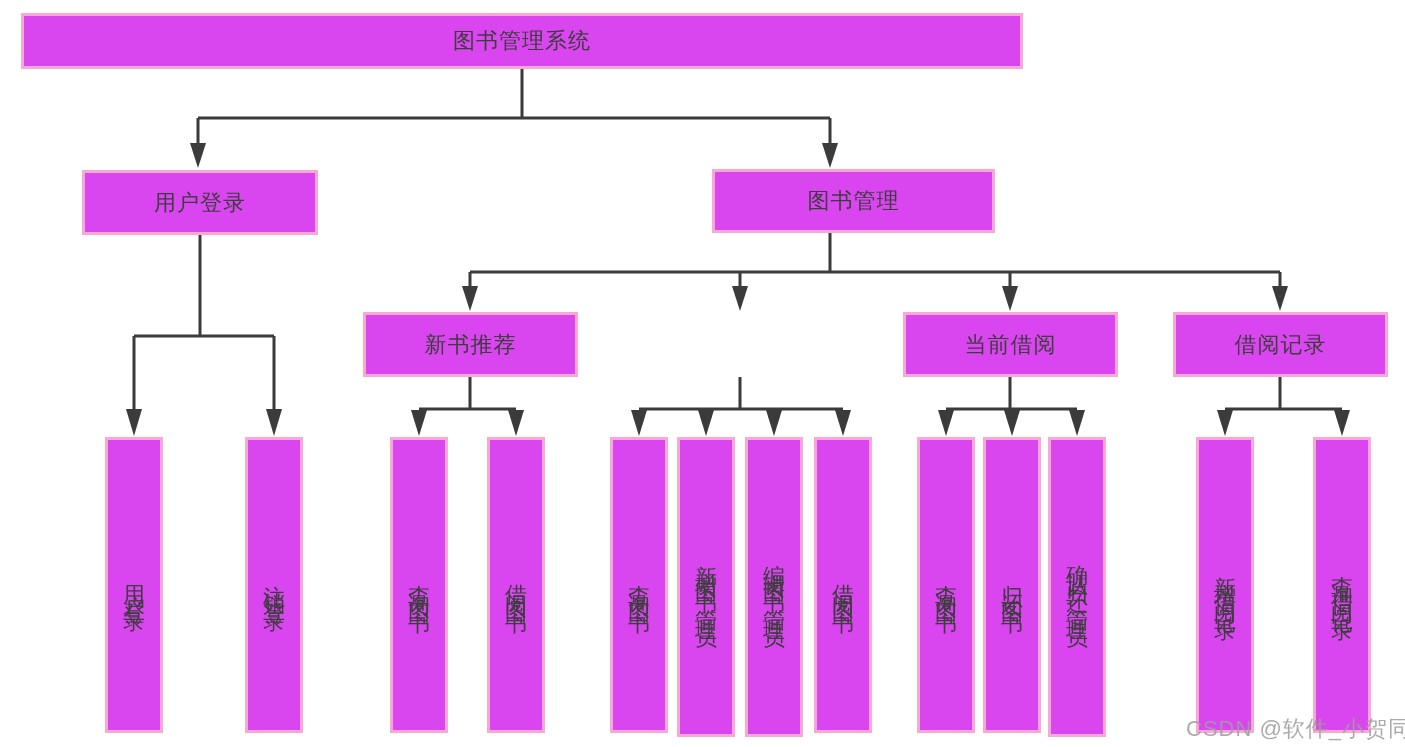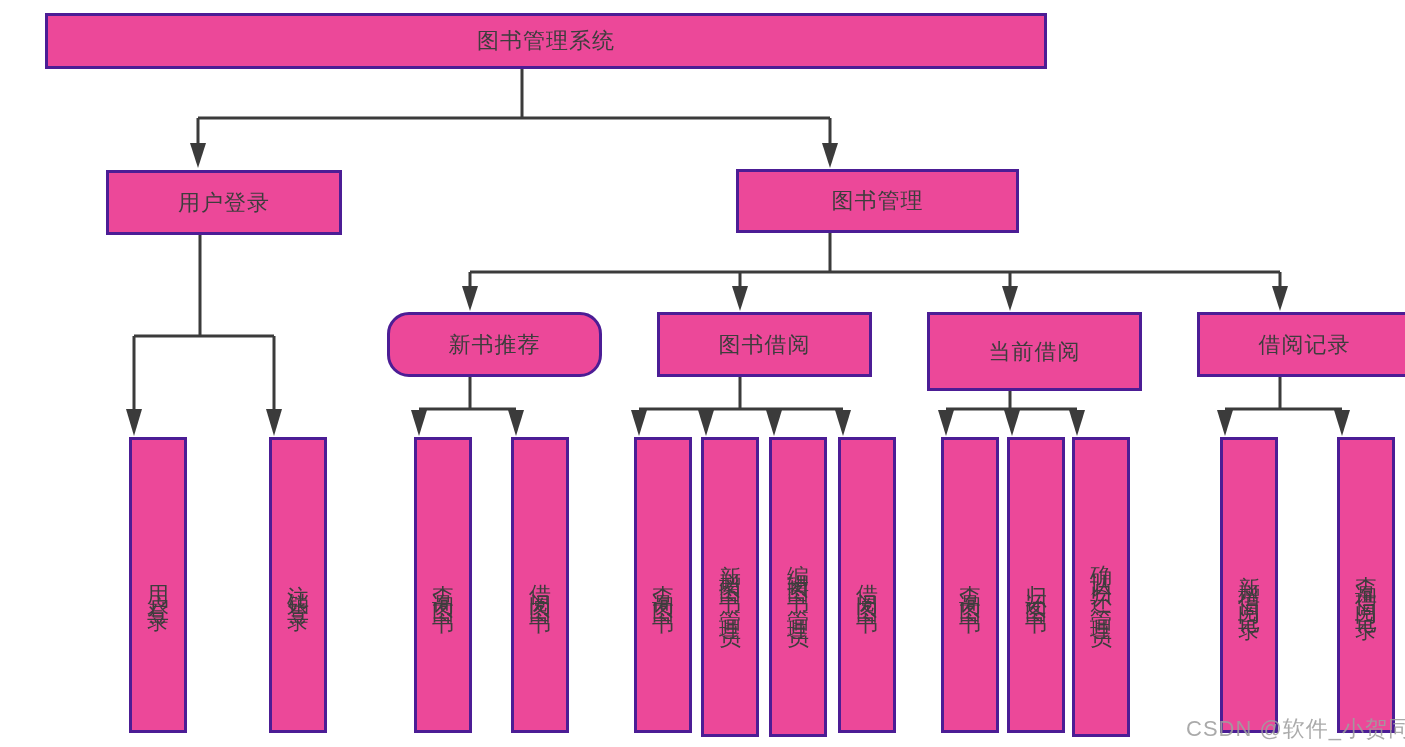--- a/index.html
+++ b/index.html
@@ -18,30 +18,29 @@
   }
   .connectors {
     position: absolute;
     left: 0;
     top: 0;
     z-index: 1;
   }
   .node {
     position: absolute;
     box-sizing: border-box;
-    background: #ec4899;
-    border: 3px solid #4c1d95;
+    background: #d946ef;
+    border: 3px solid #f9a8d4;
     display: flex;
     align-items: center;
     justify-content: center;
     z-index: 2;
     font-size: 22px;
     letter-spacing: 1px;
     color: #3d3d3d;
-    margin-left: 24px;
   }
   .leaf {
     writing-mode: vertical-rl;
     text-orientation: mixed;
     letter-spacing: 9px;
     font-size: 22px;
     line-height: 1;
   }
   .watermark {
     position: absolute;
@@ -98,23 +97,22 @@
       <polygon points="1217,410 1233,410 1225,436"></polygon>
       <polygon points="1334,410 1350,410 1342,436"></polygon>
     </g>
   </svg>
 
   <div class="node" style="left:21px; top:13px; width:1002px; height:56px;">图书管理系统</div>
 
   <div class="node" style="left:82px; top:170px; width:236px; height:65px;">用户登录</div>
   <div class="node" style="left:712px; top:169px; width:283px; height:64px;">图书管理</div>
 
-  <div class="node" style="left:363px; top:312px; width:215px; height:65px;border-radius:22px;">新书推荐</div>
-  <div class="node" style="left:633px; top:312px; width:215px; height:65px;">图书借阅</div>
-  <div class="node" style="left:903px; top:312px; width:215px; height:79px;">当前借阅</div>
+  <div class="node" style="left:363px; top:312px; width:215px; height:65px;">新书推荐</div>
+  <div class="node" style="left:903px; top:312px; width:215px; height:65px;">当前借阅</div>
   <div class="node" style="left:1173px; top:312px; width:215px; height:65px;">借阅记录</div>
 
   <div class="node leaf" style="left:105px; top:437px; width:58px; height:296px;">用户登录</div>
   <div class="node leaf" style="left:245px; top:437px; width:58px; height:296px;">注销登录</div>
 
   <div class="node leaf" style="left:390px; top:437px; width:58px; height:296px;">查询图书</div>
   <div class="node leaf" style="left:487px; top:437px; width:58px; height:296px;">借阅图书</div>
 
   <div class="node leaf" style="left:610px; top:437px; width:58px; height:296px;">查询图书</div>
   <div class="node leaf" style="left:677px; top:437px; width:58px; height:300px;">新增图书（管理员）</div>

